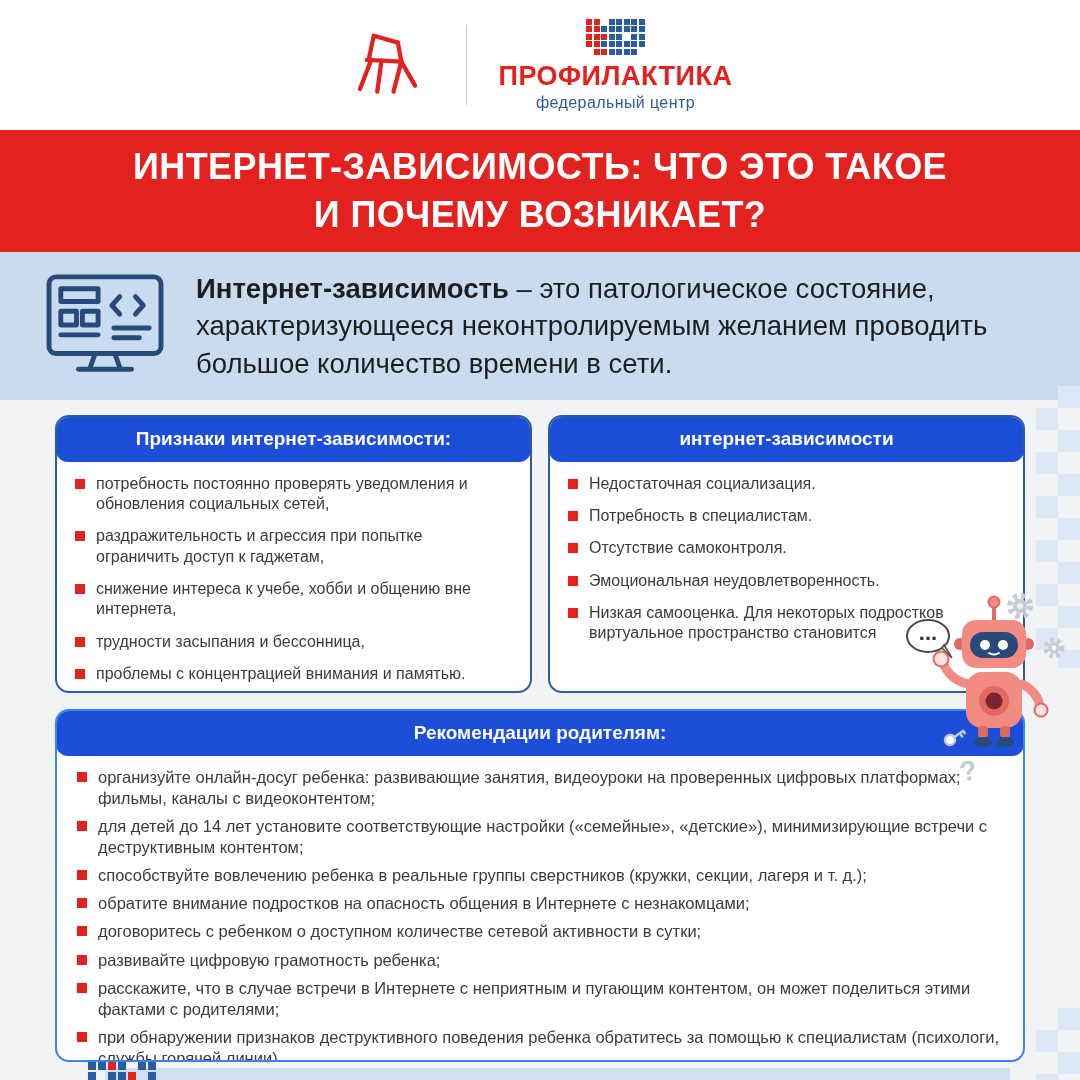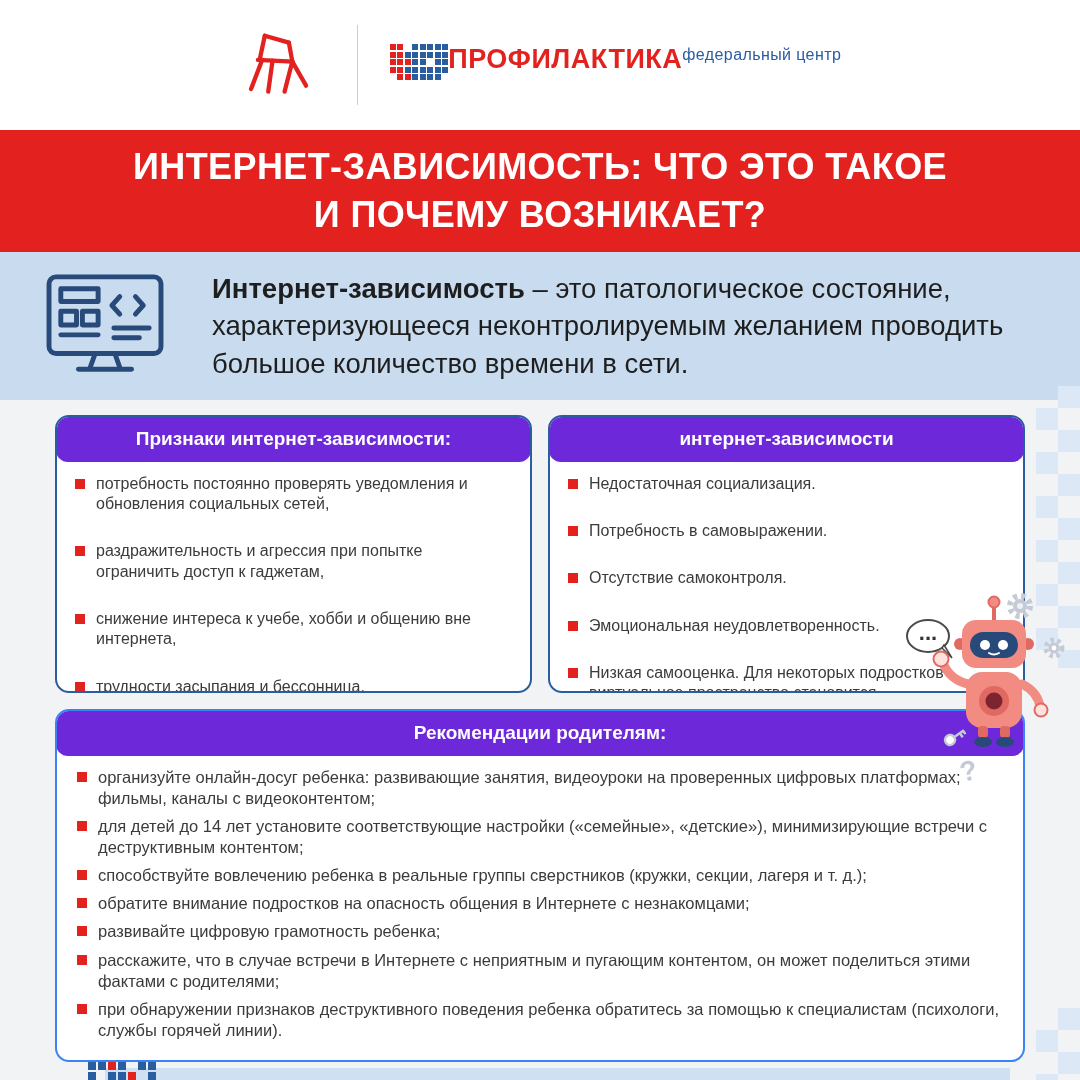--- a/index.html
+++ b/index.html
@@ -13,62 +13,62 @@
   }
 
   
   .top {
     position:absolute; top:0; left:0; width:1080px; height:130px;
     background:#FFFFFF; display:flex; align-items:center; justify-content:center;
   }
   .logo-row { display:flex; align-items:center; gap:32px; }
   .chair-logo { width:86px; height:86px; }
   .logo-divider { width:1px; height:80px; background:#C8CED6; }
-  .brand { display:flex; }
+  .brand { display:flex; flex-direction:column; align-items:center; }
   .pixel-grid { display:grid; gap:1.5px; margin-bottom:6px; }
   .px { width:6px; height:6px; }
   .px-r { background:#E3211F; } .px-b { background:#2A5CA0; } .px-e { background:transparent; }
   .brand-name { color:#E3211F; font-weight:bold; font-size:27px; letter-spacing:.5px; }
   .brand-sub  { color:#2A5CA0; font-size:16px; margin-top:2px; letter-spacing:.4px; }
 
   
   .banner {
     position:absolute; top:130px; left:0; width:1080px; height:122px;
     background:#E3211F; color:#fff;
     display:flex; flex-direction:column; justify-content:center; align-items:center;
     text-align:left;
   }
   .banner-line { font-size:36px; font-weight:bold; line-height:48px; letter-spacing:.4px; }
 
   
   .intro {
     position:absolute; top:252px; left:0; width:1080px; height:148px;
     background:#C9DCEF; display:flex; align-items:center;
-    padding:0 55px 0 40px; gap:42px;
+    padding:0 55px 0 40px; gap:26px;
   }
   .monitor-icon { width:130px; height:110px; flex-shrink:0; }
   .intro-text { font-size:27.5px; line-height:1.36; color:#1E1E1E; }
   .intro-text b { font-weight:bold; }
 
   
   .cards-row {
     position:absolute; top:415px; left:55px; width:970px; height:278px;
     display:flex; gap:16px;
   }
   .card {
     flex:1; background:#fff; border:2px solid #2A5CA0; border-radius:14px;
     overflow:hidden; position:relative;
   }
   .card-header {
-    background:#6d28d9; color:#fff; font-weight:bold; font-size:19px;
+    background:#1d4ed8; color:#fff; font-weight:bold; font-size:19px;
     text-align:center; border-radius:12px; margin:-1px; padding:11px 10px;
     line-height:1.25;
   }
   .card-header .hl { display:block; }
-  .card-list { padding:13px 24px 10px 18px; display:flex; flex-direction:column; gap:27px; }
+  .card-list { padding:13px 24px 10px 18px; display:flex; flex-direction:column; gap:12px; }
   .li { display:flex; gap:11px; }
   .bullet { width:10px; height:10px; background:#E3211F; flex-shrink:0; margin-top:5px; }
   .li-text { font-size:16px; line-height:1.27; color:#3B3B3B; }
 
   .recs {
     position:absolute; top:709px; left:55px; width:970px; height:353px;
     background:#fff; border:2px solid #3b82f6; border-radius:14px; overflow:hidden;
   }
   .recs .card-list { gap:7px; padding:12px 20px; }
   .recs .li-text { font-size:16.5px; line-height:1.28; }
@@ -219,21 +219,21 @@
       </div>
       <div class="card-list">
 
           <div class="li">
             <span class="bullet"></span>
             <span class="li-text">Недостаточная социализация.</span>
           </div>
 
           <div class="li">
             <span class="bullet"></span>
-            <span class="li-text">Потребность в самовыражении.</span>
+            <span class="li-text">Потребность в специалистам.</span>
           </div>
 
           <div class="li">
             <span class="bullet"></span>
             <span class="li-text">Отсутствие самоконтроля.</span>
           </div>
 
           <div class="li">
             <span class="bullet"></span>
             <span class="li-text">Эмоциональная неудовлетворенность.</span>
@@ -265,20 +265,24 @@
         <div class="li">
           <span class="bullet"></span>
           <span class="li-text">способствуйте вовлечению ребенка в реальные группы сверстников (кружки, секции, лагеря и т. д.);</span>
         </div>
 
         <div class="li">
           <span class="bullet"></span>
           <span class="li-text">обратите внимание подростков на опасность общения в Интернете с незнакомцами;</span>
         </div>
 
+        <div class="li">
+          <span class="bullet"></span>
+          <span class="li-text">договоритесь с ребенком о доступном количестве сетевой активности в сутки;</span>
+        </div>
 
         <div class="li">
           <span class="bullet"></span>
           <span class="li-text">развивайте цифровую грамотность ребенка;</span>
         </div>
 
         <div class="li">
           <span class="bullet"></span>
           <span class="li-text">расскажите, что в случае встречи в Интернете с неприятным и пугающим контентом, он может поделиться этими фактами с родителями;</span>
         </div>

